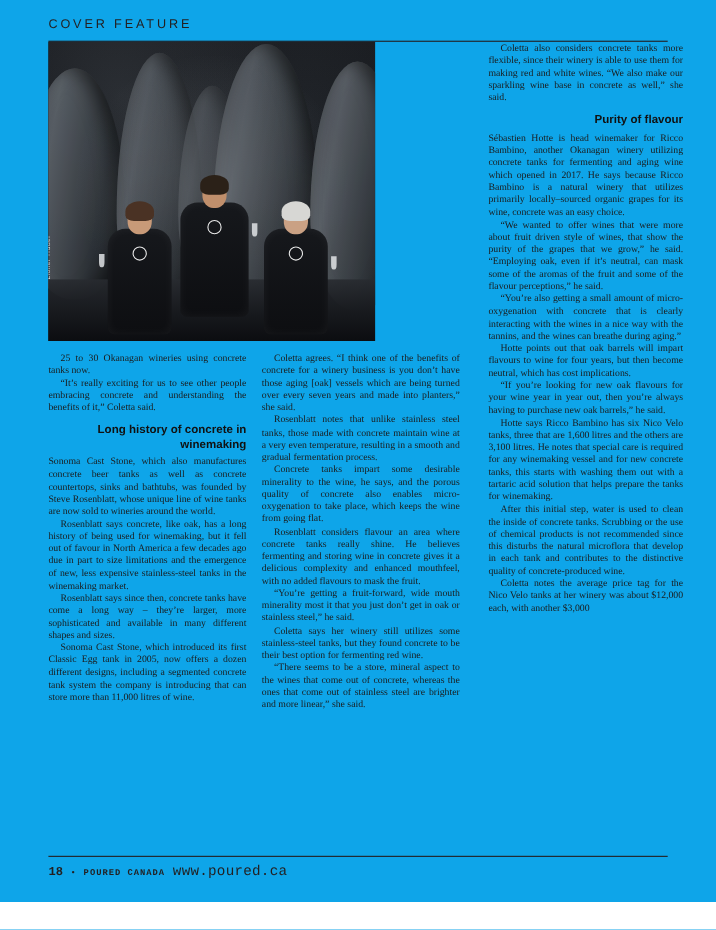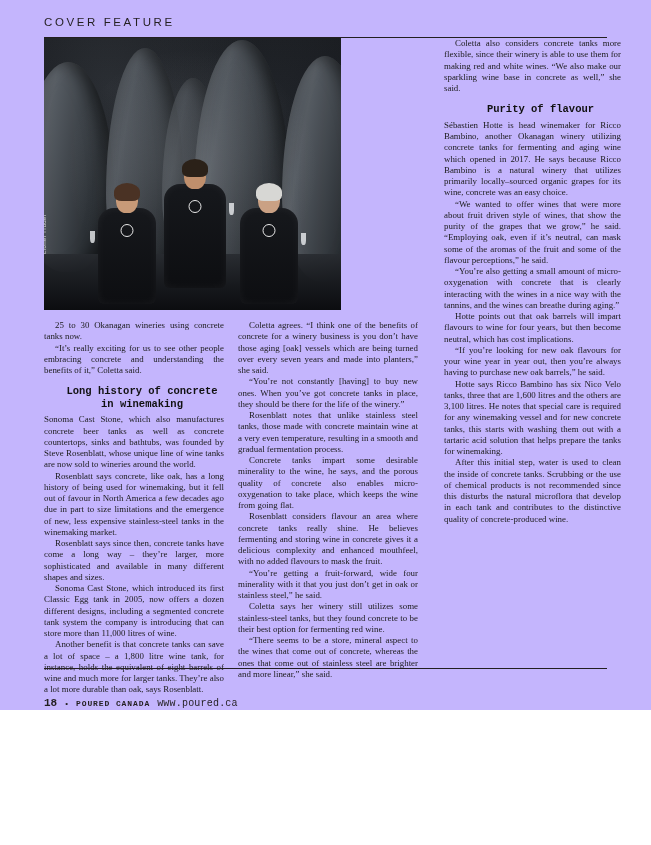--- a/index.html
+++ b/index.html
@@ -3,22 +3,22 @@
 <meta charset="utf-8">
 <style>
   html, body {
     margin: 0;
     padding: 0;
     background: #ffffff;
   }
   .page {
     position: relative;
     width: 651px;
-    height: 710px;
-    background: #c4b5fd;
+    height: 820px;
+    background: #0ea5e9;
     font-family: "Liberation Serif", serif;
     color: #1a1a1a;
     overflow: hidden;
     box-sizing: border-box;
   }
 
   
   .header {
     position: absolute;
     top: 16px;
@@ -157,27 +157,27 @@
     line-height: 11.25px;
     text-align: justify;
     color: #1b1b1b;
   }
   .col p {
     margin: 0;
     text-indent: 11px;
   }
   .col p.noindent { text-indent: 0; }
   .col h2 {
-    font-family: Liberation Mono, monospace;
+    font-family: Liberation Sans, sans-serif;
     font-size: 10.5px;
     line-height: 12.5px;
     font-weight: bold;
     margin: 9px 0 4px 0;
     color: #111;
-    text-align: center;
+    text-align: right;
     padding-left: 16px;
   }
   .col h2:first-child { margin-top: 0; }
 
   #col1 { left: 44px;  top: 320px; width: 180px; }
   #col2 { left: 238px; top: 320px; width: 180px; }
   #col3 { left: 432px; top: 38px;  width: 177px; margin-left: 12px; }
 
   
   .footer {
@@ -207,24 +207,23 @@
     color: #231f20;
   }
   .bullet { font-size: 8px; color: #231f20; }
   .brand {
     font-size: 8px;
     font-weight: bold;
     letter-spacing: .9px;
     color: #231f20;
   }
   .site {
-    font-size: 10px;
+    font-size: 13px;
     color: #231f20;
     letter-spacing: .2px;
-    margin-top: 24px;
   }
 </style>
 </head>
 <body>
 
 <div class="page">
 
   <div class="header">
     <div class="header-label">COVER FEATURE</div>
     <div class="header-rule"></div>
@@ -271,42 +270,41 @@
   </div>
 
   <div class="col" id="col1">
       <p>25 to 30 Okanagan wineries using concrete tanks now.</p>
       <p>“It’s really exciting for us to see other people embracing concrete and understanding the benefits of it,” Coletta said.</p>
       <h2>Long history of concrete in winemaking</h2>
       <p class="noindent">Sonoma Cast Stone, which also manufactures concrete beer tanks as well as concrete countertops, sinks and bathtubs, was founded by Steve Rosenblatt, whose unique line of wine tanks are now sold to wineries around the world.</p>
       <p>Rosenblatt says concrete, like oak, has a long history of being used for winemaking, but it fell out of favour in North America a few decades ago due in part to size limitations and the emergence of new, less expensive stainless-steel tanks in the winemaking market.</p>
       <p>Rosenblatt says since then, concrete tanks have come a long way – they’re larger, more sophisticated and available in many different shapes and sizes.</p>
       <p>Sonoma Cast Stone, which introduced its first Classic Egg tank in 2005, now offers a dozen different designs, including a segmented concrete tank system the company is introducing that can store more than 11,000 litres of wine.</p>
-      <p>Another benefit is that concrete tanks can save a lot of space – a 1,800 litre wine tank, for instance, holds the equivalent of eight barrels of wine and much more for larger tanks. They’re also a lot more durable than oak, says Rosenblatt.</p>
     </div>
   <div class="col" id="col2">
       <p>Coletta agrees. “I think one of the benefits of concrete for a winery business is you don’t have those aging [oak] vessels which are being turned over every seven years and made into planters,” she said.</p>
-      <p>“You’re not constantly [having] to buy new ones. When you’ve got concrete tanks in place, they should be there for the life of the winery.”</p>
       <p>Rosenblatt notes that unlike stainless steel tanks, those made with concrete maintain wine at a very even temperature, resulting in a smooth and gradual fermentation process.</p>
       <p>Concrete tanks impart some desirable minerality to the wine, he says, and the porous quality of concrete also enables micro-oxygenation to take place, which keeps the wine from going flat.</p>
       <p>Rosenblatt considers flavour an area where concrete tanks really shine. He believes fermenting and storing wine in concrete gives it a delicious complexity and enhanced mouthfeel, with no added flavours to mask the fruit.</p>
-      <p>“You’re getting a fruit-forward, wide four minerality with it that you just don’t get in oak or stainless steel,” he said.</p>
+      <p>“You’re getting a fruit-forward, wide mouth minerality most it that you just don’t get in oak or stainless steel,” he said.</p>
       <p>Coletta says her winery still utilizes some stainless-steel tanks, but they found concrete to be their best option for fermenting red wine.</p>
       <p>“There seems to be a store, mineral aspect to the wines that come out of concrete, whereas the ones that come out of stainless steel are brighter and more linear,” she said.</p>
     </div>
   <div class="col" id="col3">
       <p>Coletta also considers concrete tanks more flexible, since their winery is able to use them for making red and white wines. “We also make our sparkling wine base in concrete as well,” she said.</p>
       <h2>Purity of flavour</h2>
       <p class="noindent">Sébastien Hotte is head winemaker for Ricco Bambino, another Okanagan winery utilizing concrete tanks for fermenting and aging wine which opened in 2017. He says because Ricco Bambino is a natural winery that utilizes primarily locally–sourced organic grapes for its wine, concrete was an easy choice.</p>
       <p>“We wanted to offer wines that were more about fruit driven style of wines, that show the purity of the grapes that we grow,” he said. “Employing oak, even if it’s neutral, can mask some of the aromas of the fruit and some of the flavour perceptions,” he said.</p>
       <p>“You’re also getting a small amount of micro-oxygenation with concrete that is clearly interacting with the wines in a nice way with the tannins, and the wines can breathe during aging.”</p>
       <p>Hotte points out that oak barrels will impart flavours to wine for four years, but then become neutral, which has cost implications.</p>
       <p>“If you’re looking for new oak flavours for your wine year in year out, then you’re always having to purchase new oak barrels,” he said.</p>
       <p>Hotte says Ricco Bambino has six Nico Velo tanks, three that are 1,600 litres and the others are 3,100 litres. He notes that special care is required for any winemaking vessel and for new concrete tanks, this starts with washing them out with a tartaric acid solution that helps prepare the tanks for winemaking.</p>
       <p>After this initial step, water is used to clean the inside of concrete tanks. Scrubbing or the use of chemical products is not recommended since this disturbs the natural microflora that develop in each tank and contributes to the distinctive quality of concrete-produced wine.</p>
+      <p>Coletta notes the average price tag for the Nico Velo tanks at her winery was about $12,000 each, with another $3,000</p>
     </div>
 
   <div class="footer">
     <div class="footer-rule"></div>
     <div class="footer-inner">
       <span class="pagenum">18</span>
       <span class="bullet">•</span>
       <span class="brand">POURED CANADA</span>
       <span class="site">www.poured.ca</span>
     </div>

